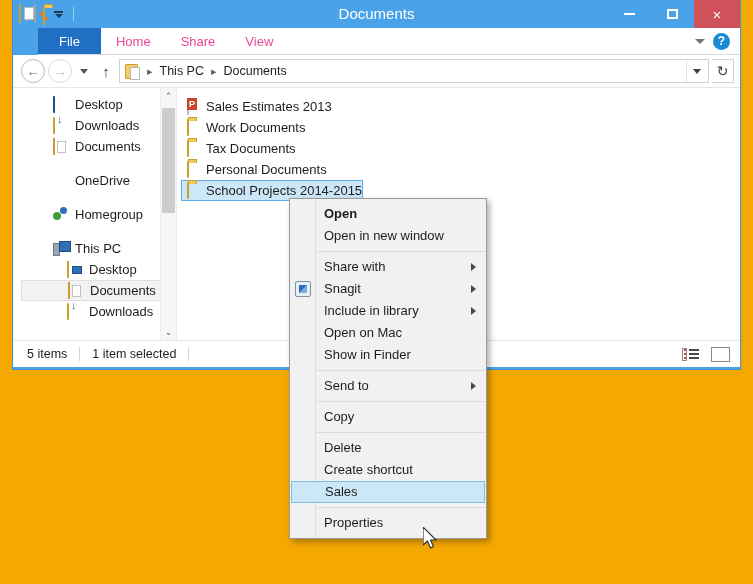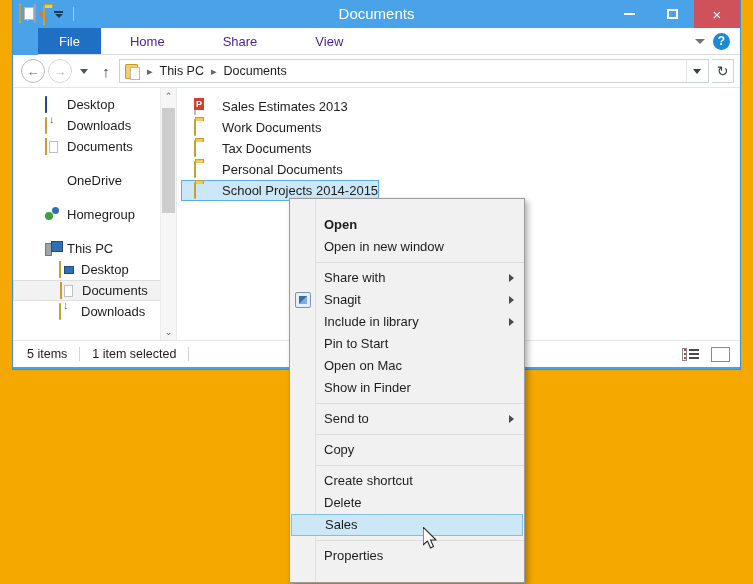--- a/index.html
+++ b/index.html
@@ -94,23 +94,23 @@
 
   
   .ribbon {
     height: 27px; background: #ffffff;
     display: flex; align-items: stretch;
     position: relative;
     border-bottom: 1px solid #dcdcdc;
     margin-left: 25px;
   }
   .tab {
-    padding: 0 29px;
+    padding: 0 15px;
     display: flex; align-items: center;
-    font-size: 13px; color: #4c1d95;
+    font-size: 13px; color: #ec4899;
   }
   .tab.file {
     background: #1f6fc4; color: #ffffff;
     padding: 0 21px;
   }
   .ribbon-right {
     position: absolute; right: 4px; top: 0; height: 100%;
     display: flex; align-items: center; gap: 8px; padding-right: 6px;
   }
   .chev-down {
@@ -202,20 +202,21 @@
     width: 164px; position: relative;
     background: #ffffff;
     padding-top: 6px;
     border-right: 1px solid #e9ecef;
   }
   .nav-item {
     display: flex; align-items: center;
     height: 21px; padding-left: 32px;
     font-size: 13px; color: #1d1d1d;
     gap: 6px;
+    margin-left: 8px;
   }
   .nav-item.indent { padding-left: 46px; }
   .nav-item.sel {
     background: #f2f2f2; border: 1px solid #dedede;
     margin-right: 6px;
   }
   .nav-gap { height: 13px; }
   .navicon { width: 16px; height: 16px; position: relative; flex: 0 0 16px; }
 
   .ni-monitor {
@@ -287,24 +288,23 @@
     top: 20px; height: 105px; background: #cdcdcd;
   }
 
   
   .content {
     flex: 1; position: relative; padding: 8px 0 0 4px;
     background: #ffffff;
   }
   .file-row {
     display: flex; align-items: center;
-    height: 21px; gap: 19px; padding-left: 6px;
+    height: 21px; gap: 3px; padding-left: 6px;
     font-size: 13px; color: #1d1d1d;
     width: fit-content;
-    text-align: center;
   }
   .file-row.sel {
     background: #cce7f8; border: 1px solid #5badea;
     padding-left: 5px;
   }
   .fi { width: 16px; height: 16px; position: relative; flex: 0 0 16px; }
   .fi-ppt {
     width: 14px; height: 16px; background: #ffffff;
     border: 1px solid #bdbdbd; position: relative;
   }
@@ -351,25 +351,25 @@
   }
   .vb-icons .img {
     width: 100%; height: 100%;
     background: linear-gradient(160deg, #8fd0f0 0%, #cfe9f7 45%, #6ea84a 46%, #9ed07a 100%);
   }
 
   
   .ctxmenu {
     position: absolute;
     left: 289px; top: 198px;
-    width: 236px;
+    width: 198px;
     background: #f1f1f1;
     border: 1px solid #9a9a9a;
     box-shadow: 3px 3px 6px rgba(0,0,0,0.30);
-    padding: 15px 0;
+    padding: 4px 0;
     z-index: 50;
   }
   .ctx-gutter {
     position: absolute; left: 0; top: 0; bottom: 0; width: 26px;
     background: #f1f1f1; border-right: 1px solid #e0e0e0;
   }
   .ctx-item {
     position: relative;
     height: 22px; line-height: 22px;
     padding-left: 34px; padding-right: 20px;
@@ -595,39 +595,38 @@
   </div>
   <div class="ctx-item">
     <span class="ctx-icon-snagit"></span>
     <span>Snagit</span>
     <span class="ctx-arrow"></span>
   </div>
   <div class="ctx-item">
     <span>Include in library</span>
     <span class="ctx-arrow"></span>
   </div>
-  <div class="ctx-item">Pin to Start</div>
   <div class="ctx-item">Open on Mac</div>
   <div class="ctx-item">Show in Finder</div>
 
   <div class="ctx-sep"></div>
 
   <div class="ctx-item">
     <span>Send to</span>
     <span class="ctx-arrow"></span>
   </div>
 
   <div class="ctx-sep"></div>
 
   <div class="ctx-item">Copy</div>
 
   <div class="ctx-sep"></div>
 
+  <div class="ctx-item">Delete</div>
   <div class="ctx-item">Create shortcut</div>
-  <div class="ctx-item">Delete</div>
   <div class="ctx-item hl">Sales</div>
 
   <div class="ctx-sep"></div>
 
   <div class="ctx-item">Properties</div>
 </div>
 
 <div class="cursor">
   <svg width="18" height="25" viewBox="0 0 18 25">
     <polygon points="0,0 0,18 4.5,14 7.5,21 10.5,19.5 7.5,13 13,13" fill="#ffffff" stroke="#2b2b2b" stroke-width="1.1" stroke-linejoin="round"></polygon>

